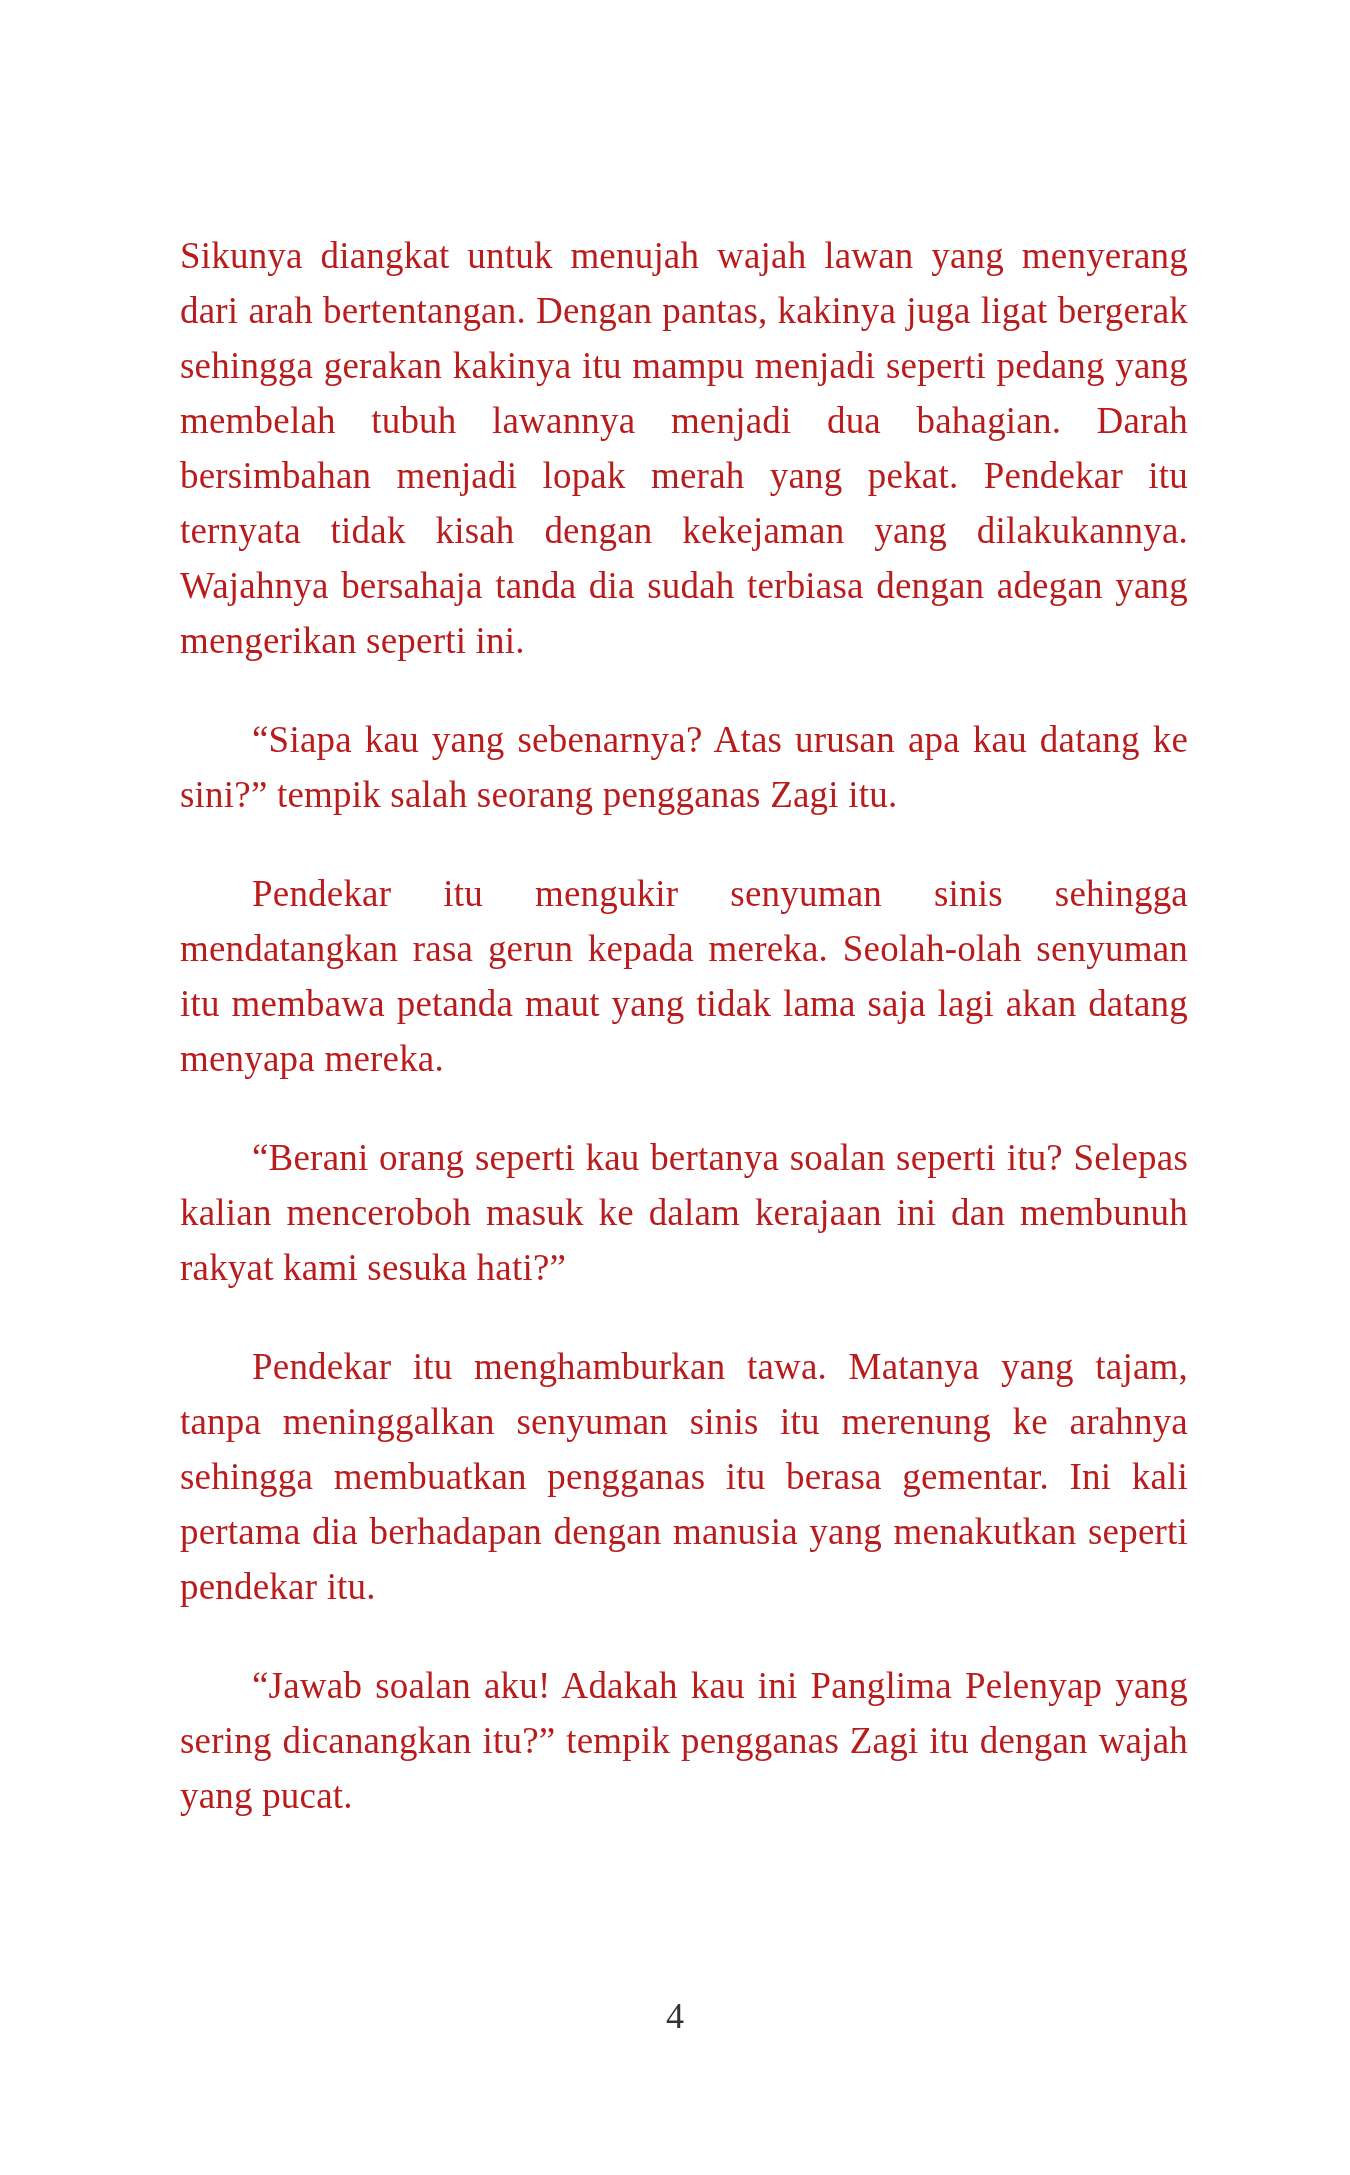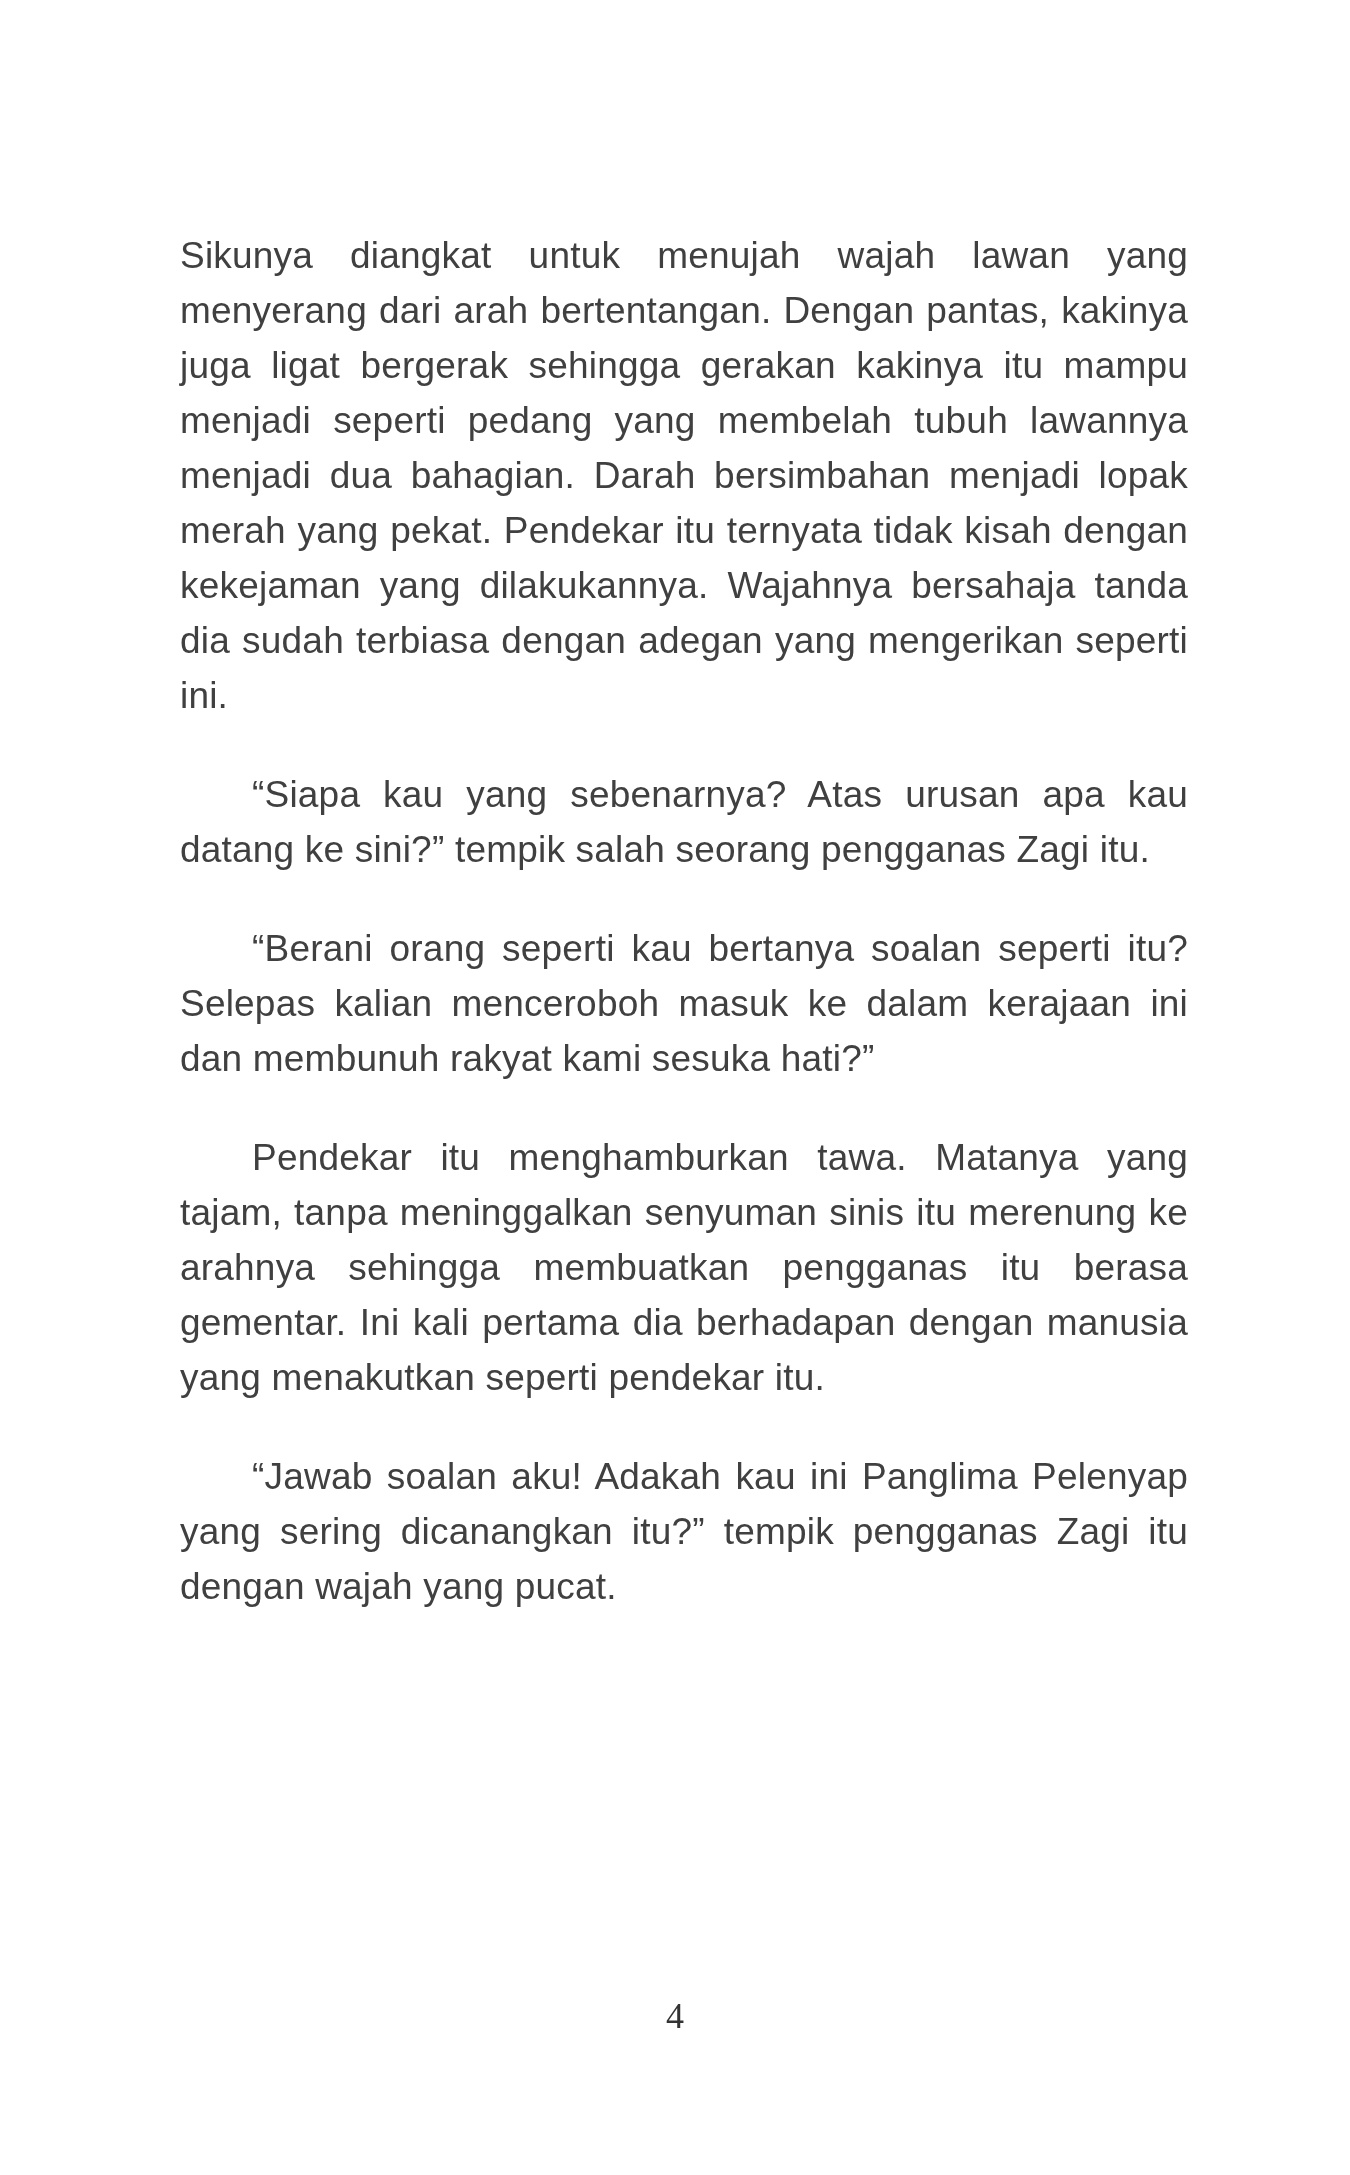--- a/index.html
+++ b/index.html
@@ -1,34 +1,35 @@
 <!DOCTYPE html>
 <html><head>
 <meta charset="utf-8">
 <style>
   html, body { margin: 0; padding: 0; background: #ffffff; }
   body { width: 1350px; height: 2175px; position: relative; overflow: hidden; }
   .text-block {
     position: absolute; left: 180px; top: 228px; width: 1008px;
-    font-family: Liberation Sans, sans-serif;
-    font-size: 37px; line-height: 55px; color: #404040;
+    font-family: Liberation Serif, serif;
+    font-size: 37px; line-height: 55px; color: #b91c1c;
     text-align: justify; letter-spacing: 0.2px;
   }
   .text-block p { margin: 0 0 11px 0; text-align: justify; }
   .text-block p.indent { text-indent: 72px; margin-top: 44px; }
   .page-number {
     position: absolute; left: 0; width: 1350px; top: 1995px;
     text-align: center; font-family: "Liberation Serif", serif;
     font-size: 36px; color: #333333;
   }
 </style>
 </head>
 <body>
 
 <div class="text-block">
   <p>Sikunya diangkat untuk menujah wajah lawan yang menyerang dari arah bertentangan. Dengan pantas, kakinya juga ligat bergerak sehingga gerakan kakinya itu mampu menjadi seperti pedang yang membelah tubuh lawannya menjadi dua bahagian. Darah bersimbahan menjadi lopak merah yang pekat. Pendekar itu ternyata tidak kisah dengan kekejaman yang dilakukannya. Wajahnya bersahaja tanda dia sudah terbiasa dengan adegan yang mengerikan seperti ini.</p>
   <p class="indent">“Siapa kau yang sebenarnya? Atas urusan apa kau datang ke sini?” tempik salah seorang pengganas Zagi itu.</p>
+  <p class="indent">Pendekar itu mengukir senyuman sinis sehingga mendatangkan rasa gerun kepada mereka. Seolah-olah senyuman itu membawa petanda maut yang tidak lama saja lagi akan datang menyapa mereka.</p>
   <p class="indent">“Berani orang seperti kau bertanya soalan seperti itu? Selepas kalian menceroboh masuk ke dalam kerajaan ini dan membunuh rakyat kami sesuka hati?”</p>
   <p class="indent">Pendekar itu menghamburkan tawa. Matanya yang tajam, tanpa meninggalkan senyuman sinis itu merenung ke arahnya sehingga membuatkan pengganas itu berasa gementar. Ini kali pertama dia berhadapan dengan manusia yang menakutkan seperti pendekar itu.</p>
   <p class="indent">“Jawab soalan aku! Adakah kau ini Panglima Pelenyap yang sering dicanangkan itu?” tempik pengganas Zagi itu dengan wajah yang pucat.</p>
 </div>
 
 <div class="page-number">4</div>
 
 </body></html>

